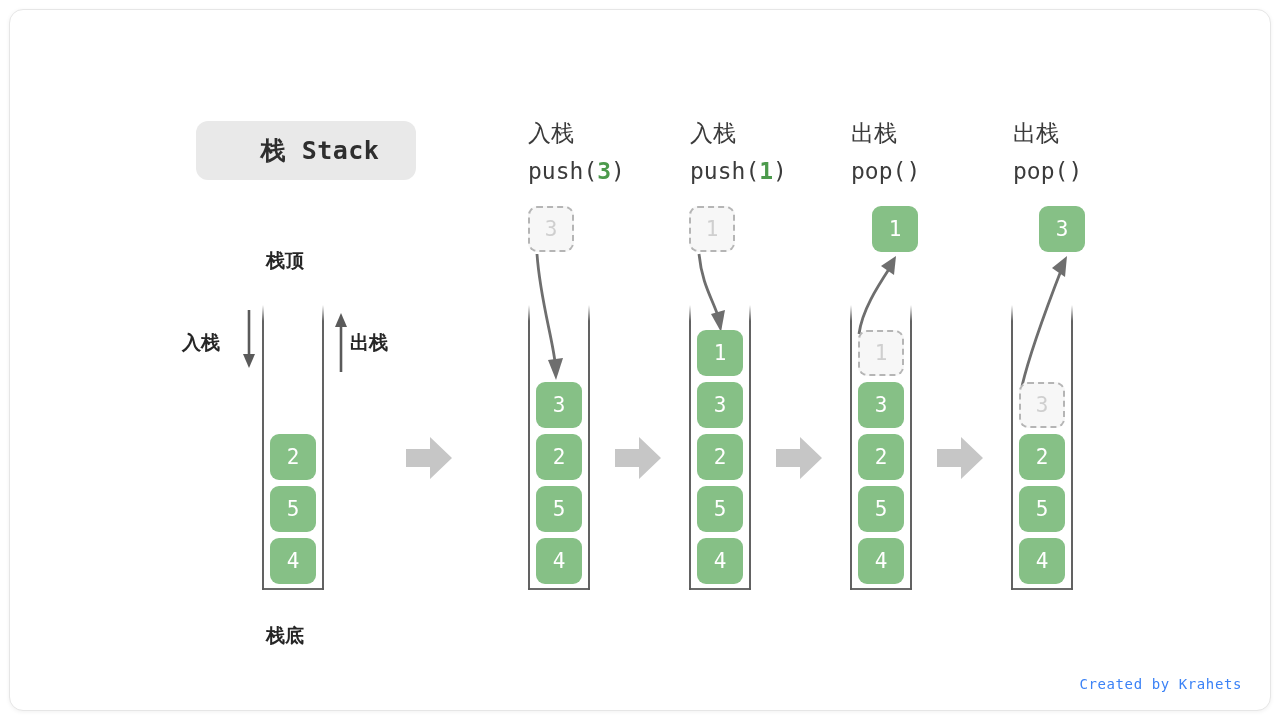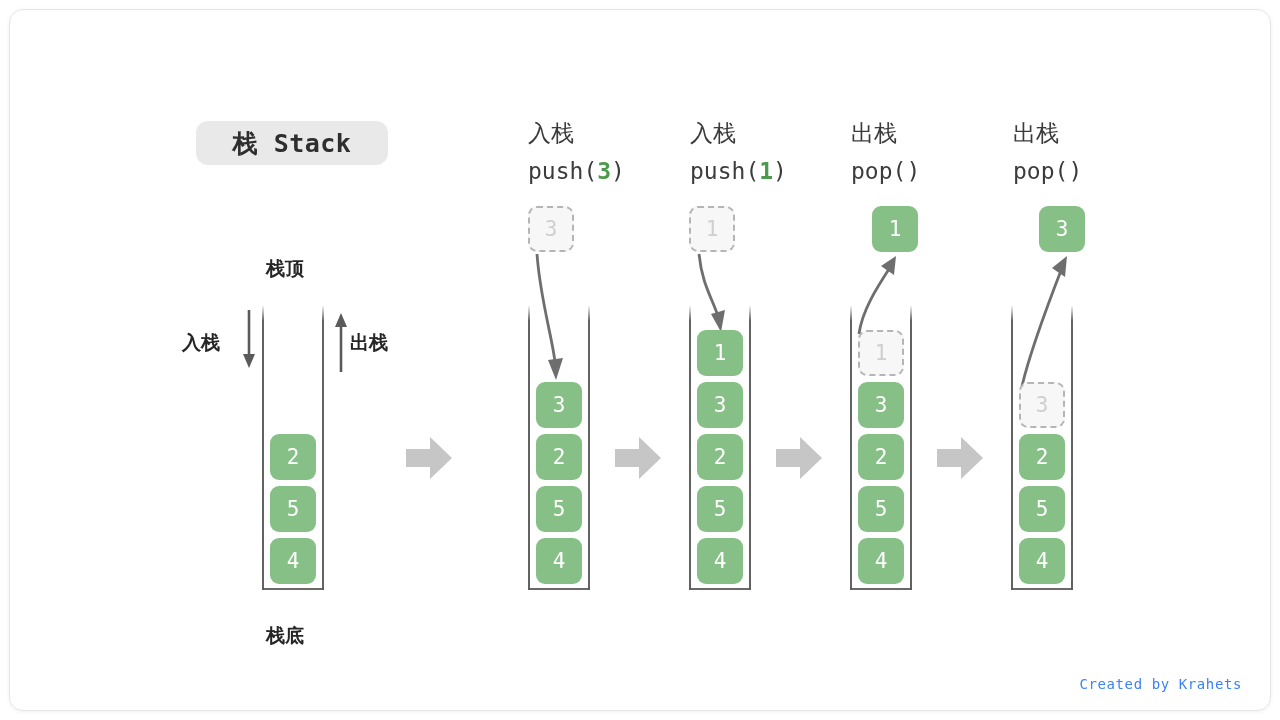--- a/index.html
+++ b/index.html
@@ -28,31 +28,32 @@
     overflow: hidden;
   }
 
   .abs { position: absolute; }
 
   
   #title-badge {
     left: 186px;
     top: 111px;
     width: 192px;
-    height: 44px;
+    height: 59px;
     background: #e9e9e9;
     border-radius: 12px;
     display: flex;
     align-items: center;
     justify-content: center;
     font-family: "DejaVu Sans Mono", "Liberation Mono", monospace;
     font-size: 25px;
     font-weight: bold;
     color: #2e2e2e;
     letter-spacing: 0.5px;
+    padding-left: 28px;
   }
 
   
   .col-header {
     font-family: "DejaVu Sans Mono", "Liberation Mono", monospace;
     font-size: 23px;
     color: #3b3b3b;
     line-height: 38px;
     white-space: nowrap;
   }
@@ -126,21 +127,21 @@
 
   svg { overflow: visible; display: block; }
 </style>
 </head>
 <body>
 
 <div id="card">
 
   <div class="abs" id="title-badge">栈 Stack</div>
 
-  <div class="abs cn-label" style="left:256px; top:246px;">栈顶</div>
+  <div class="abs cn-label" style="left:256px; top:238px;">栈顶</div>
 
   <div class="abs cn-label" style="left:256px; top:613px;">栈底</div>
 
   <div class="abs cn-label" style="left:172px; top:320px;">入栈</div>
 
   <div class="abs cn-label" style="left:340px; top:320px;">出栈</div>
 
   <svg class="abs" style="left:228px; top:300px;" width="22" height="62">
     <line x1="11" y1="0" x2="11" y2="46" stroke="#5a5a5a" stroke-width="2.6"></line>
     <polygon points="11,58 5,44 17,44" fill="#5a5a5a"></polygon>

